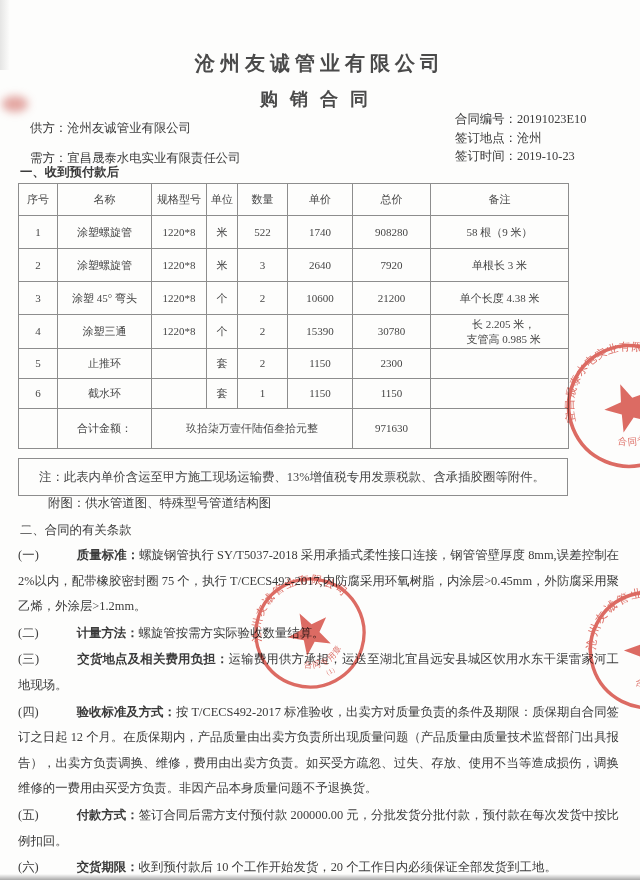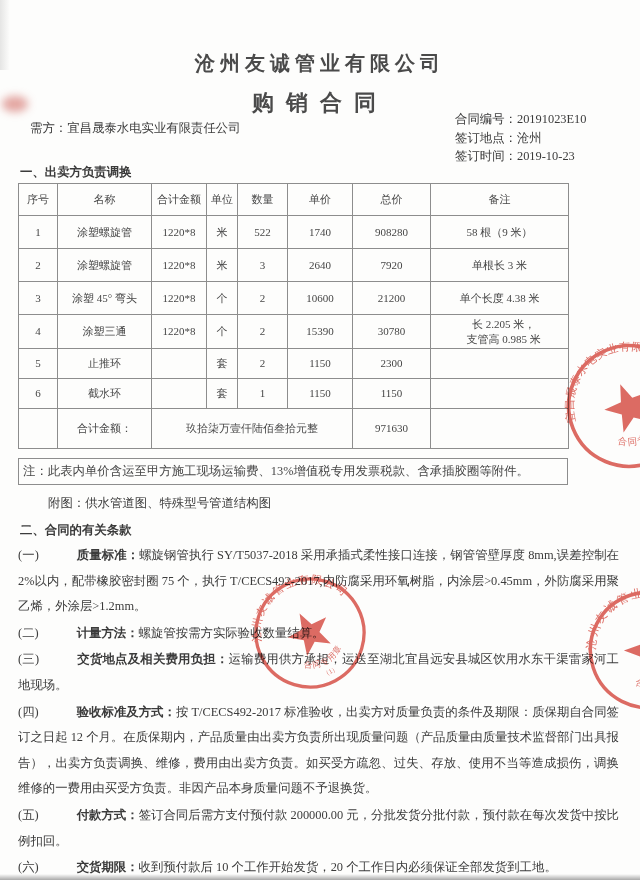--- a/index.html
+++ b/index.html
@@ -6,42 +6,42 @@
   body{width:640px;height:880px;overflow:hidden;background:#e9e9e9;}
   .page{
     position:relative;width:640px;height:880px;overflow:hidden;
     background:#fdfdfc;color:#3b3b3b;
     font-family:"Liberation Serif","DejaVu Serif",serif;
     font-size:12.4px;line-height:1.5;
   }
   .title{position:absolute;top:48px;left:0;width:100%;text-align:center;
     font-size:20px;font-weight:600;letter-spacing:5px;color:#4a4a4a;}
   .subtitle{position:absolute;top:86px;left:0;width:100%;text-align:center;
-    font-size:22px;font-weight:600;letter-spacing:12px;color:#4a4a4a;}
+    font-size:18px;font-weight:600;letter-spacing:12px;color:#4a4a4a;}
   .info-left{position:absolute;left:30px;top:113px;width:330px;}
   .info-left .row{height:30px;line-height:30px;white-space:nowrap;}
   .info-right{position:absolute;left:420px;top:110px;width:210px;margin-left:35px;}
   .info-right .row{height:18.5px;line-height:18.5px;white-space:nowrap;}
   .sec1-title{position:absolute;left:20px;top:163px;font-weight:600;}
   table.items{
     position:absolute;left:18px;top:183px;width:550px;
     border-collapse:collapse;table-layout:fixed;
     font-size:11px;color:#464646;
   }
   table.items td,table.items th{
     border:1px solid #8d8d8d;text-align:center;vertical-align:middle;
     padding:0 2px;font-weight:400;overflow:hidden;
   }
   .notebox{
-    position:absolute;left:18px;top:458px;width:550px;height:27px;
+    position:absolute;left:18px;top:458px;width:550px;height:38px;
     border:1px solid #8d8d8d;display:flex;align-items:center;
-    padding:0 4px;box-sizing:border-box;white-space:nowrap;color:#464646;
+    padding:0 20px;box-sizing:border-box;white-space:nowrap;color:#464646;
   }
   .attach{position:absolute;left:20px;top:494px;margin-left:28px;}
-  .sec2-title{position:absolute;left:20px;top:521px;font-weight:700;}
+  .sec2-title{position:absolute;left:20px;top:521px;font-weight:400;}
   .terms{position:absolute;left:18px;top:543px;width:601px;}
   .terms p{margin:0 0 1px 0;line-height:25.6px;text-align:justify;}
   .terms .tnum{margin-right:4px;}
   .terms b{font-weight:600;margin-left:34px;}
   
   .stamp{position:absolute;color:#d6473d;opacity:.8;mix-blend-mode:multiply;}
   .stamp text{fill:currentColor;}
   .smudge{position:absolute;left:2px;top:96px;width:26px;height:16px;border-radius:50%;
     background:rgba(196,58,48,.45);filter:blur(4px);}
   .scan-edge{position:absolute;left:0;bottom:0;width:100%;height:6px;
@@ -54,47 +54,48 @@
 
 <div class="page">
 
   <div class="corner-shade"></div>
   <div class="smudge"></div>
 
   <div class="title">沧州友诚管业有限公司</div>
   <div class="subtitle">购销合同</div>
 
   <div class="info-left">
+    <div class="row"><span>供方：</span><span>沧州友诚管业有限公司</span></div>
     <div class="row"><span>需方：</span><span>宜昌晟泰水电实业有限责任公司</span></div>
   </div>
 
   <div class="info-right">
     <div class="row"><span>合同编号：</span><span>20191023E10</span></div>
     <div class="row"><span>签订地点：</span><span>沧州</span></div>
     <div class="row"><span>签订时间：</span><span>2019-10-23</span></div>
   </div>
 
-  <div class="sec1-title">一、出卖方负责调换</div>
+  <div class="sec1-title">一、收到预付款后</div>
 
   <table class="items">
     <colgroup>
       <col style="width:39px">
         <col style="width:94px">
         <col style="width:55px">
         <col style="width:31px">
       <col style="width:50px">
         <col style="width:65px">
         <col style="width:78px">
         <col style="width:138px">
     </colgroup>
     <tbody>
         <tr style="height:32px">
       <th>序号</th>
       <th>名称</th>
-      <th>合计金额</th>
+      <th>规格型号</th>
       <th>单位</th>
       <th>数量</th>
       <th>单价</th>
       <th>总价</th>
       <th>备注</th>
     </tr>
     <tr style="height:33px">
       <td>1</td>
       <td>涂塑螺旋管</td>
       <td>1220*8</td>

